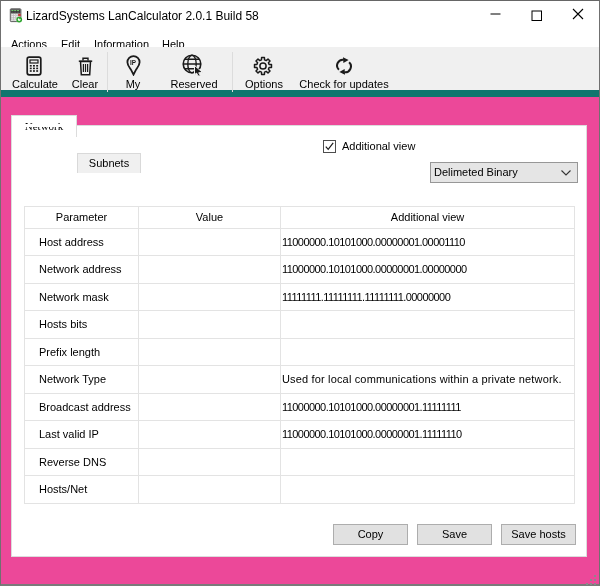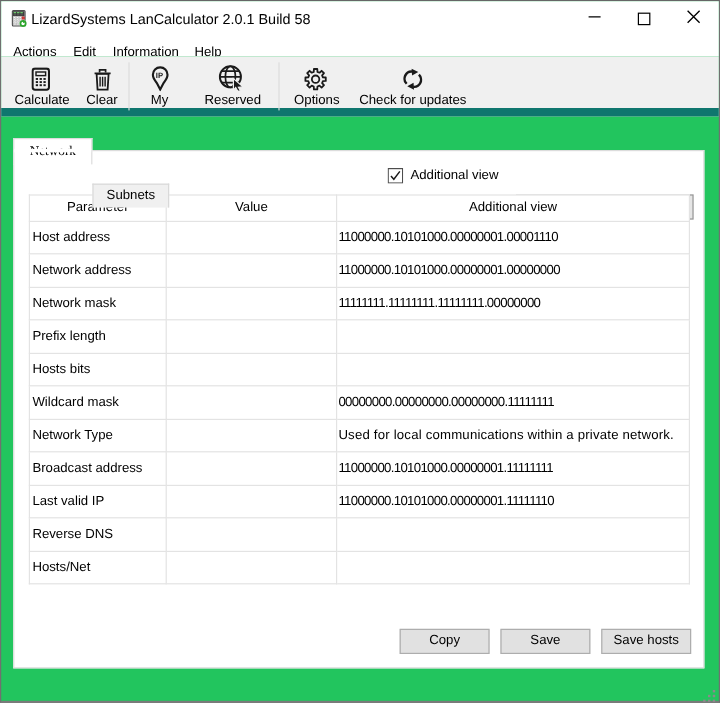--- a/index.html
+++ b/index.html
@@ -1,20 +1,20 @@
 <!DOCTYPE html>
 <html><head>
 <meta charset="utf-8">
 <style>
   * { margin:0; padding:0; box-sizing:border-box; }
   html,body { width:600px; height:586px; overflow:hidden; }
   body { font-family:"Liberation Sans", sans-serif; font-size:11px; color:#000; position:relative; background:#f0f0f0; }
   #win { position:absolute; left:0; top:0; width:600px; height:586px;
          border-top:1px solid #666666; border-left:1px solid #707070; border-right:1px solid #707070; border-bottom:2px solid #7a7a7a;
-         background:#22c55e; }
+         background:#ec4899; }
   
   #titlemenu { position:absolute; left:0; top:0; width:598px; height:46px; background:#ffffff; }
   #title { position:absolute; left:25px; top:8px; font-size:12px; white-space:nowrap; }
   #appicon { position:absolute; left:8px; top:7px; }
   .caption { position:absolute; top:0; }
   #menubar span { position:absolute; top:37px; }
   
   #toolbar { position:absolute; left:0; top:46px; width:598px; height:50px; background:#f0f0f0; border-bottom:7px solid #0f766e; }
   .tbtn { position:absolute; top:6px; text-align:center; }
   .tbtn .ic { height:23px; display:flex; align-items:flex-end; justify-content:center; }
@@ -24,25 +24,25 @@
   .tab { position:absolute; white-space:nowrap; text-align:center; }
   #tab1 { left:10px; top:114px; width:66px; height:22px; background:#fff; border:1px solid #dcdcdc; border-bottom:none; line-height:21px; z-index:3;font-family:Liberation Serif, serif; }
   #tab2 { left:76px; top:104px; width:64px; height:20px; background:#f0f0f0; border:1px solid #d9d9d9; border-bottom:none; line-height:19px; z-index:2;margin-top:48px; }
   
   #panel { position:absolute; left:10px; top:124px; width:576px; height:432px; background:#ffffff; border:1px solid #dcdcdc; border-top:1px solid #dcdcdc; z-index:1; }
   
   #cbxlabel { position:absolute; left:330px; top:14px; }
   #combo { position:absolute; left:418px; top:10px; width:148px; height:21px; background:#e5e5e5; border:1px solid #979797; line-height:19px; padding-left:3px;margin-top:26px; }
   
   #tbl { position:absolute; left:12px; top:36px; border-collapse:collapse; table-layout:fixed; background:#fff; }
-  #tbl td { border:1px solid #e3e3e3; overflow:hidden; white-space:nowrap; padding:0 0 0 2px; }
+  #tbl td { border:1px solid #e3e3e3; overflow:hidden; white-space:nowrap; padding:0 0 0 14px; }
   #tbl td:last-child { padding-left:1px; }
   #tbl tr.hdr td { height:21.5px; text-align:center; padding:0; }
   #tbl tr td { height:27.5px; }
-  #tbl { border:1px solid #828790; }
+  #tbl { border:1px solid #828790;margin-top:44px; }
   .bin { letter-spacing:-0.56px; }
   
   .btn { position:absolute; top:398px; height:21px; background:#e1e1e1; border:1px solid #adadad; text-align:center; line-height:19px; }
   
   .dot { position:absolute; width:2px; height:2px; background:#8a8a8a; }
 </style>
 </head>
 <body>
 <div id="win">
   <div id="titlemenu">
@@ -200,33 +200,28 @@
             <td>Network address</td>
             <td></td>
             <td class="bin">11000000.10101000.00000001.00000000</td>
           </tr>
       <tr>
             <td>Network mask</td>
             <td></td>
             <td class="bin">11111111.11111111.11111111.00000000</td>
           </tr>
       <tr>
+            <td>Hosts bits</td>
+            <td></td>
+            <td></td>
+          </tr>
+      <tr>
             <td>Prefix length</td>
             <td></td>
             <td></td>
-          </tr>
-      <tr>
-            <td>Hosts bits</td>
-            <td></td>
-            <td></td>
-          </tr>
-      <tr>
-            <td>Wildcard mask</td>
-            <td></td>
-            <td class="bin">00000000.00000000.00000000.11111111</td>
           </tr>
       <tr>
             <td>Network Type</td>
             <td></td>
             <td style="letter-spacing:0.16px">Used for local communications within a private network.</td>
           </tr>
       <tr>
             <td>Broadcast address</td>
             <td></td>
             <td class="bin">11000000.10101000.00000001.11111111</td>

